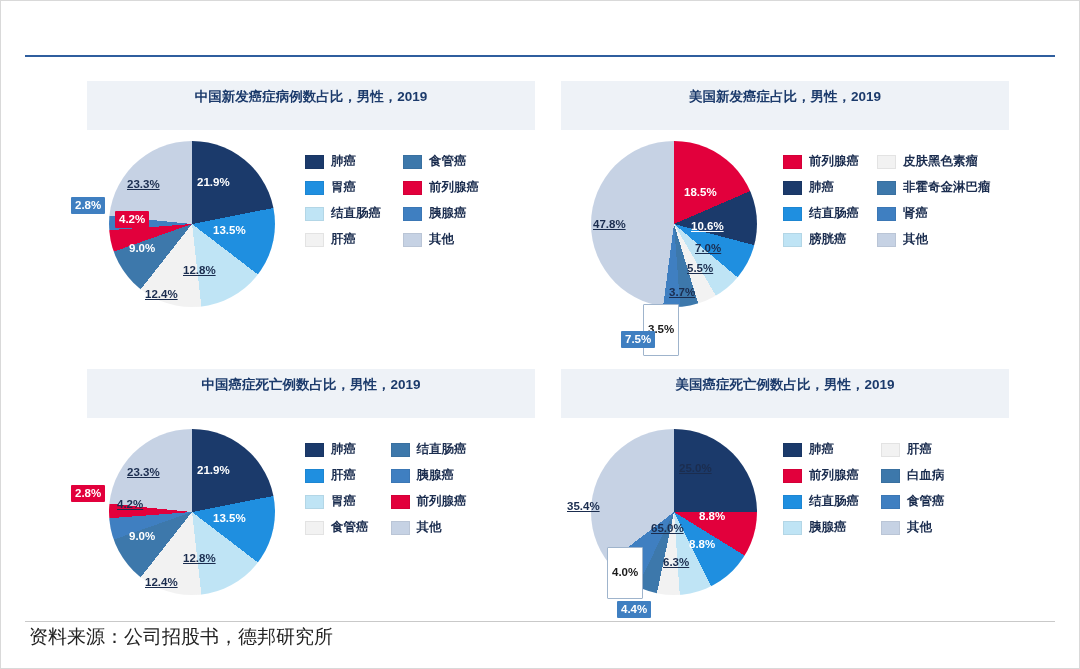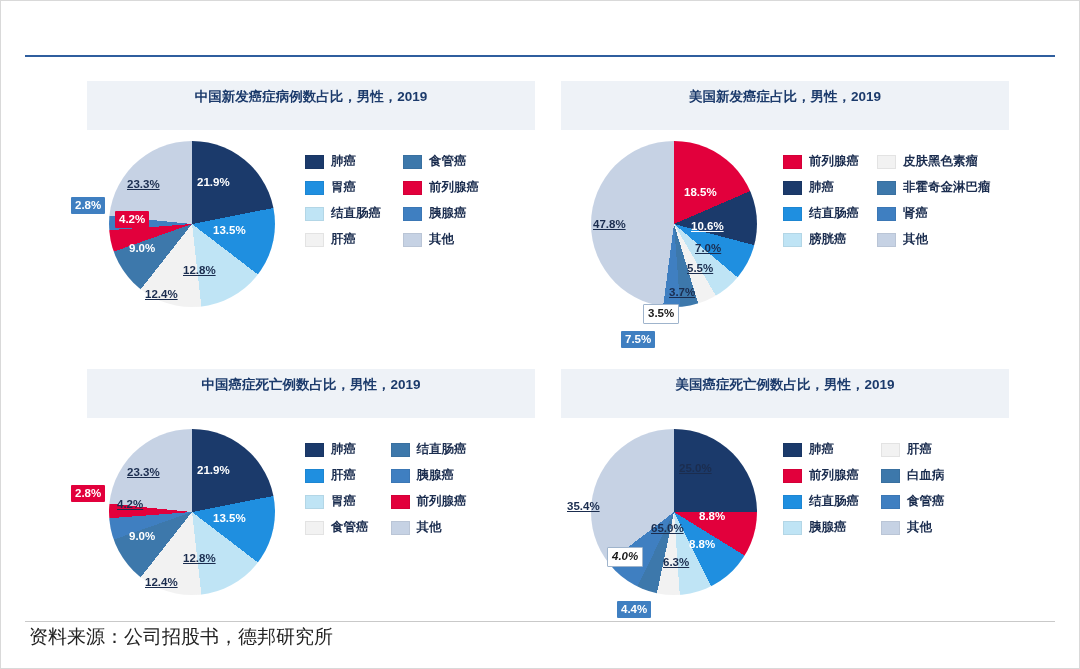--- a/index.html
+++ b/index.html
@@ -58,21 +58,21 @@
     font-size:11.5px;
     font-weight:bold;
     white-space:nowrap;
     line-height:1;
   }
   .lbl.dark{color:#1b2d4f;text-decoration:underline;}
   .lbl.white{color:#ffffff;}
   .lbl.box{
     border:1px solid #9fb4cc;
     background:#ffffff;
-    padding:3px 4px;
+    padding:19px 4px;
     border-radius:1px;
   }
   .lbl.boxfill{
     padding:2.5px 4px;
     border-radius:1px;
     color:#ffffff;
   }
   
   .legend{
     position:absolute;
@@ -281,21 +281,21 @@
             #bfe4f5 153.36deg 176.04deg,
             #f2f2f2 176.04deg 191.88deg,
             #3d78ab 191.88deg 206.28deg,
             #3f7fc1 206.28deg 232.56deg,
             #c6d2e4 232.56deg 360deg);"></div>
         <div class="lbl dark" style="left:88px;top:34px;text-align:right;">25.0%</div>
         <div class="lbl white" style="left:108px;top:82px;">8.8%</div>
         <div class="lbl white" style="left:98px;top:110px;">8.8%</div>
         <div class="lbl dark" style="left:72px;top:128px;">6.3%</div>
         <div class="lbl boxfill" style="left:26px;top:148px;background:#3f7fc1;margin-top:24px;">4.4%</div>
-        <div class="lbl box" style="left:16px;top:118px;font-style:italic;">4.0%</div>
+        <div class="lbl box" style="left:16px;top:118px;">4.0%</div>
         <div class="lbl dark" style="left:60px;top:94px;">65.0%</div>
         <div class="lbl dark" style="left:-24px;top:72px;">35.4%</div>
       </div>
       <div class="legend" style="left:222px;top:26px;">
         <div class="lg-item">
             <span class="sw" style="background:#1b3a6b"></span>
             <span class="lg-txt">肺癌</span>
           </div>
         <div class="lg-item">
             <span class="sw" style="background:#f2f2f2"></span>

